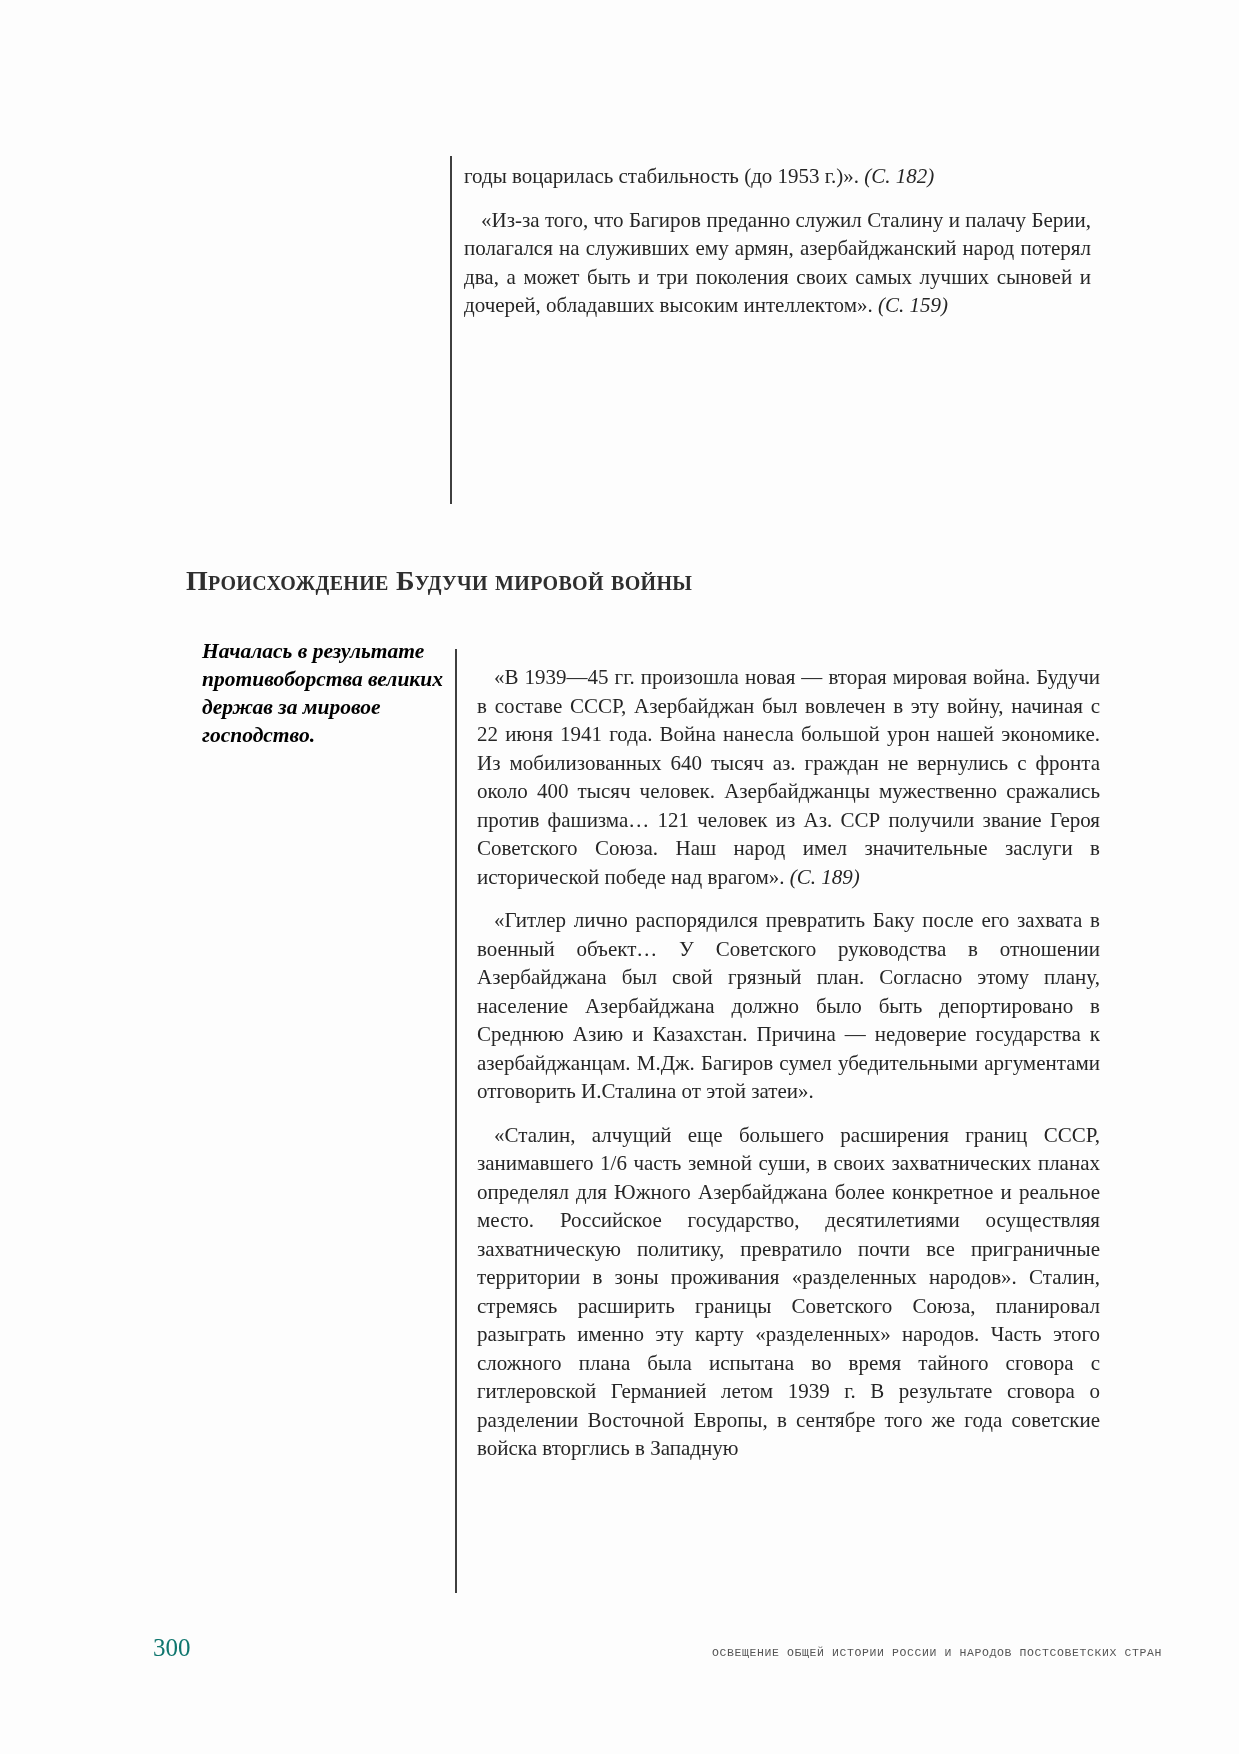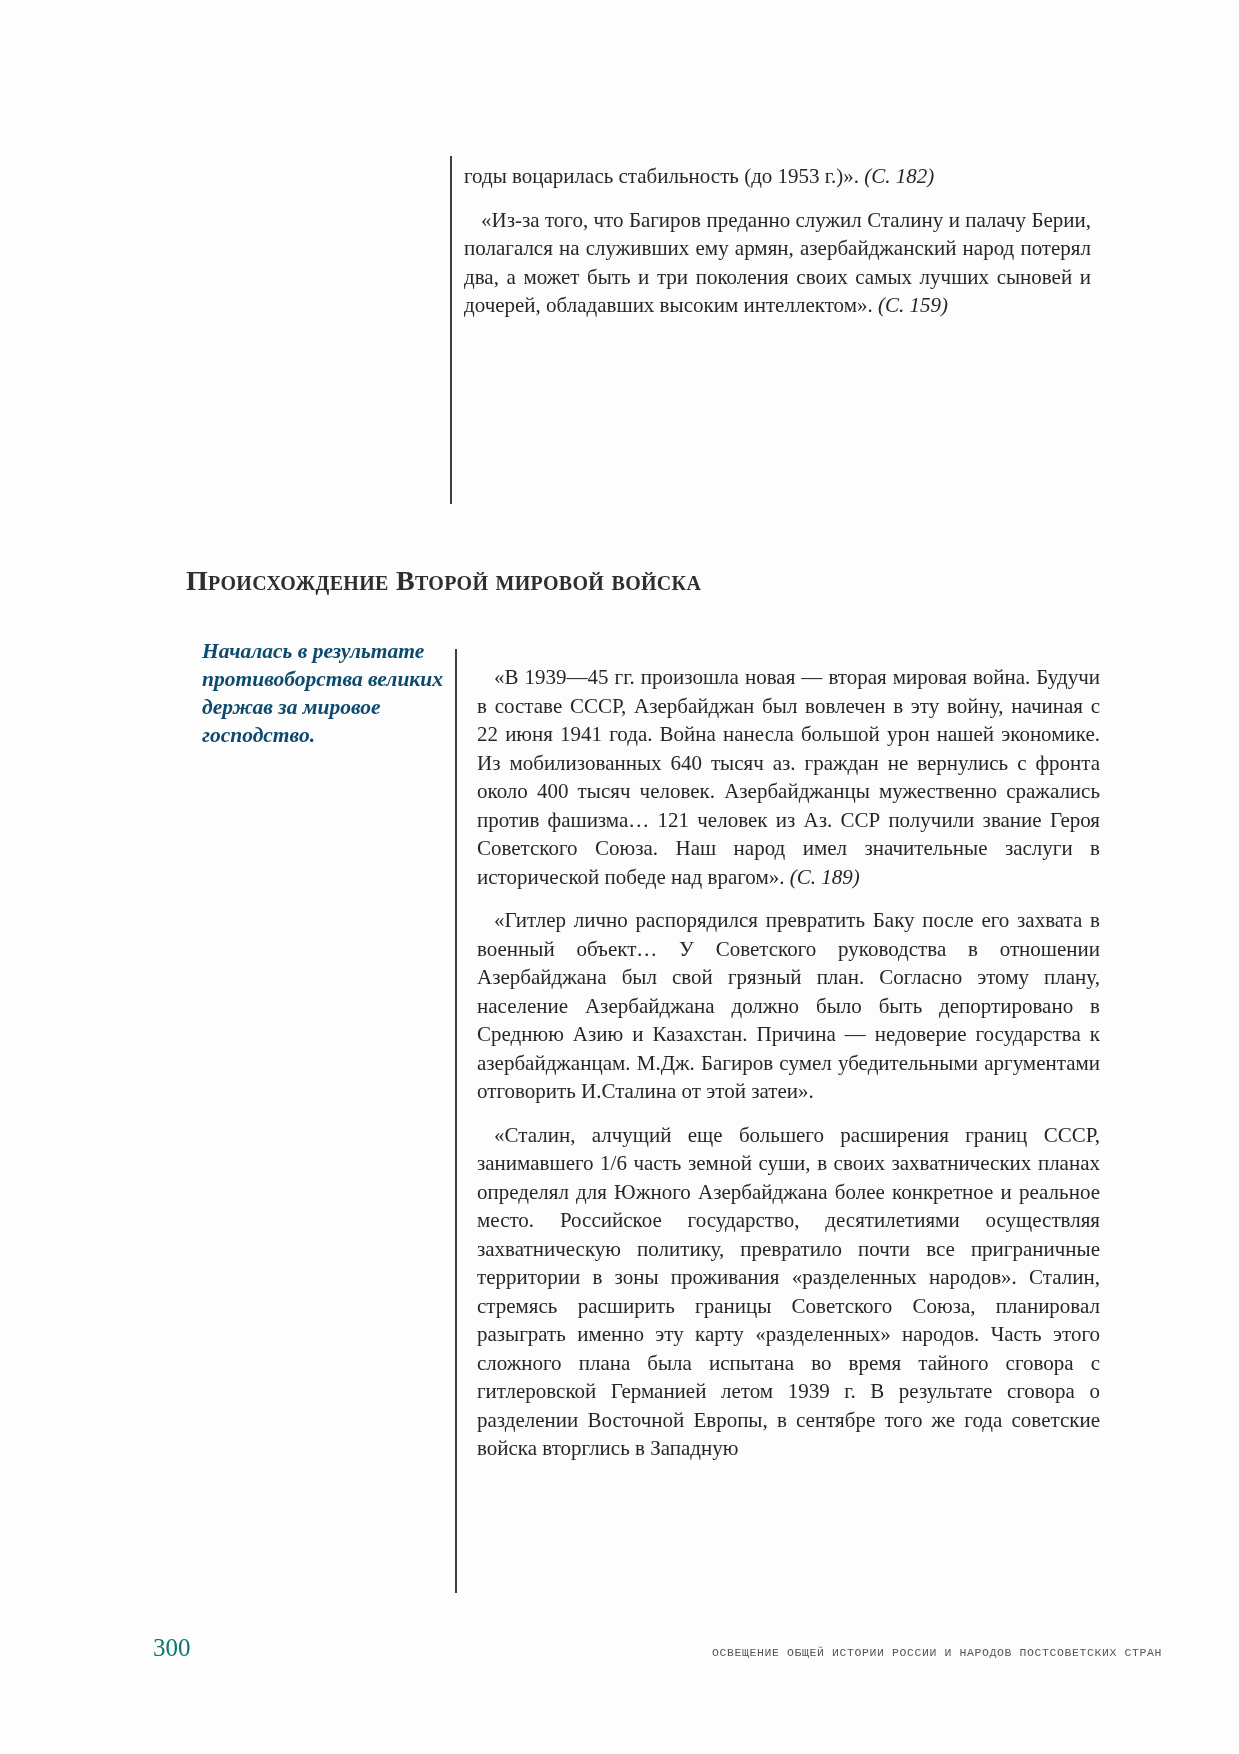--- a/index.html
+++ b/index.html
@@ -65,21 +65,21 @@
   
   .sidebar {
     position: absolute;
     left: 202px;
     top: 637px;
     width: 250px;
     font-size: 21.5px;
     line-height: 28px;
     font-weight: 700;
     font-style: italic;
-    color: #0c4a6e;
+    color: #000000;
     text-align: left;
   }
   .sidebar p { margin: 0 0 17px 0; }
   .sidebar p:last-child { margin-bottom: 0; }
 
   
   .page-number {
     position: absolute;
     left: 153px;
     top: 1634px;
@@ -102,21 +102,21 @@
 </head>
 <body>
 
 <div class="page">
 
   <section class="quote-block top">
       <p><span>годы воцарилась стабильность (до 1953 г.)».</span> <span class="cite">(С. 182)</span></p>
       <p class="indent"><span>«Из-за того, что Багиров преданно служил Сталину и палачу Берии, полагался на служивших ему армян, азербайджанский народ потерял два, а может быть и три поколения своих самых лучших сыновей и дочерей, обладавших высоким интеллектом».</span> <span class="cite">(С. 159)</span></p>
     </section>
 
-  <h1 class="section-heading">Происхождение Второй мировой войска</h1>
+  <h1 class="section-heading">Происхождение Будучи мировой войны</h1>
 
   <aside class="sidebar">
       <p><span>Началась в результате противоборства великих держав за мировое господство.</span></p>
     </aside>
 
   <section class="quote-block main">
       <p class="indent"><span>«В 1939—45 гг. произошла новая — вторая мировая война. Будучи в составе СССР, Азербайджан был вовлечен в эту войну, начиная с 22 июня 1941 года. Война нанесла большой урон нашей экономике. Из мобилизованных 640 тысяч аз. граждан не вернулись с фронта около 400 тысяч человек. Азербайджанцы мужественно сражались против фашизма… 121 человек из Аз. ССР получили звание Героя Советского Союза. Наш народ имел значительные заслуги в исторической победе над врагом».</span> <span class="cite">(С. 189)</span></p>
       <p class="indent"><span>«Гитлер лично распорядился превратить Баку после его захвата в военный объект… У Советского руководства в отношении Азербайджана был свой грязный план. Согласно этому плану, население Азербайджана должно было быть депортировано в Среднюю Азию и Казахстан. Причина — недоверие государства к азербайджанцам. М.Дж. Багиров сумел убедительными аргументами отговорить И.Сталина от этой затеи».</span></p>
       <p class="indent"><span>«Сталин, алчущий еще большего расширения границ СССР, занимавшего 1/6 часть земной суши, в своих захватнических планах определял для Южного Азербайджана более конкретное и реальное место. Российское государство, десятилетиями осуществляя захватническую политику, превратило почти все приграничные территории в зоны проживания «разделенных народов». Сталин, стремясь расширить границы Советского Союза, планировал разыграть именно эту карту «разделенных» народов. Часть этого сложного плана была испытана во время тайного сговора с гитлеровской Германией летом 1939 г. В результате сговора о разделении Восточной Европы, в сентябре того же года советские войска вторглись в Западную</span></p>
     </section>

